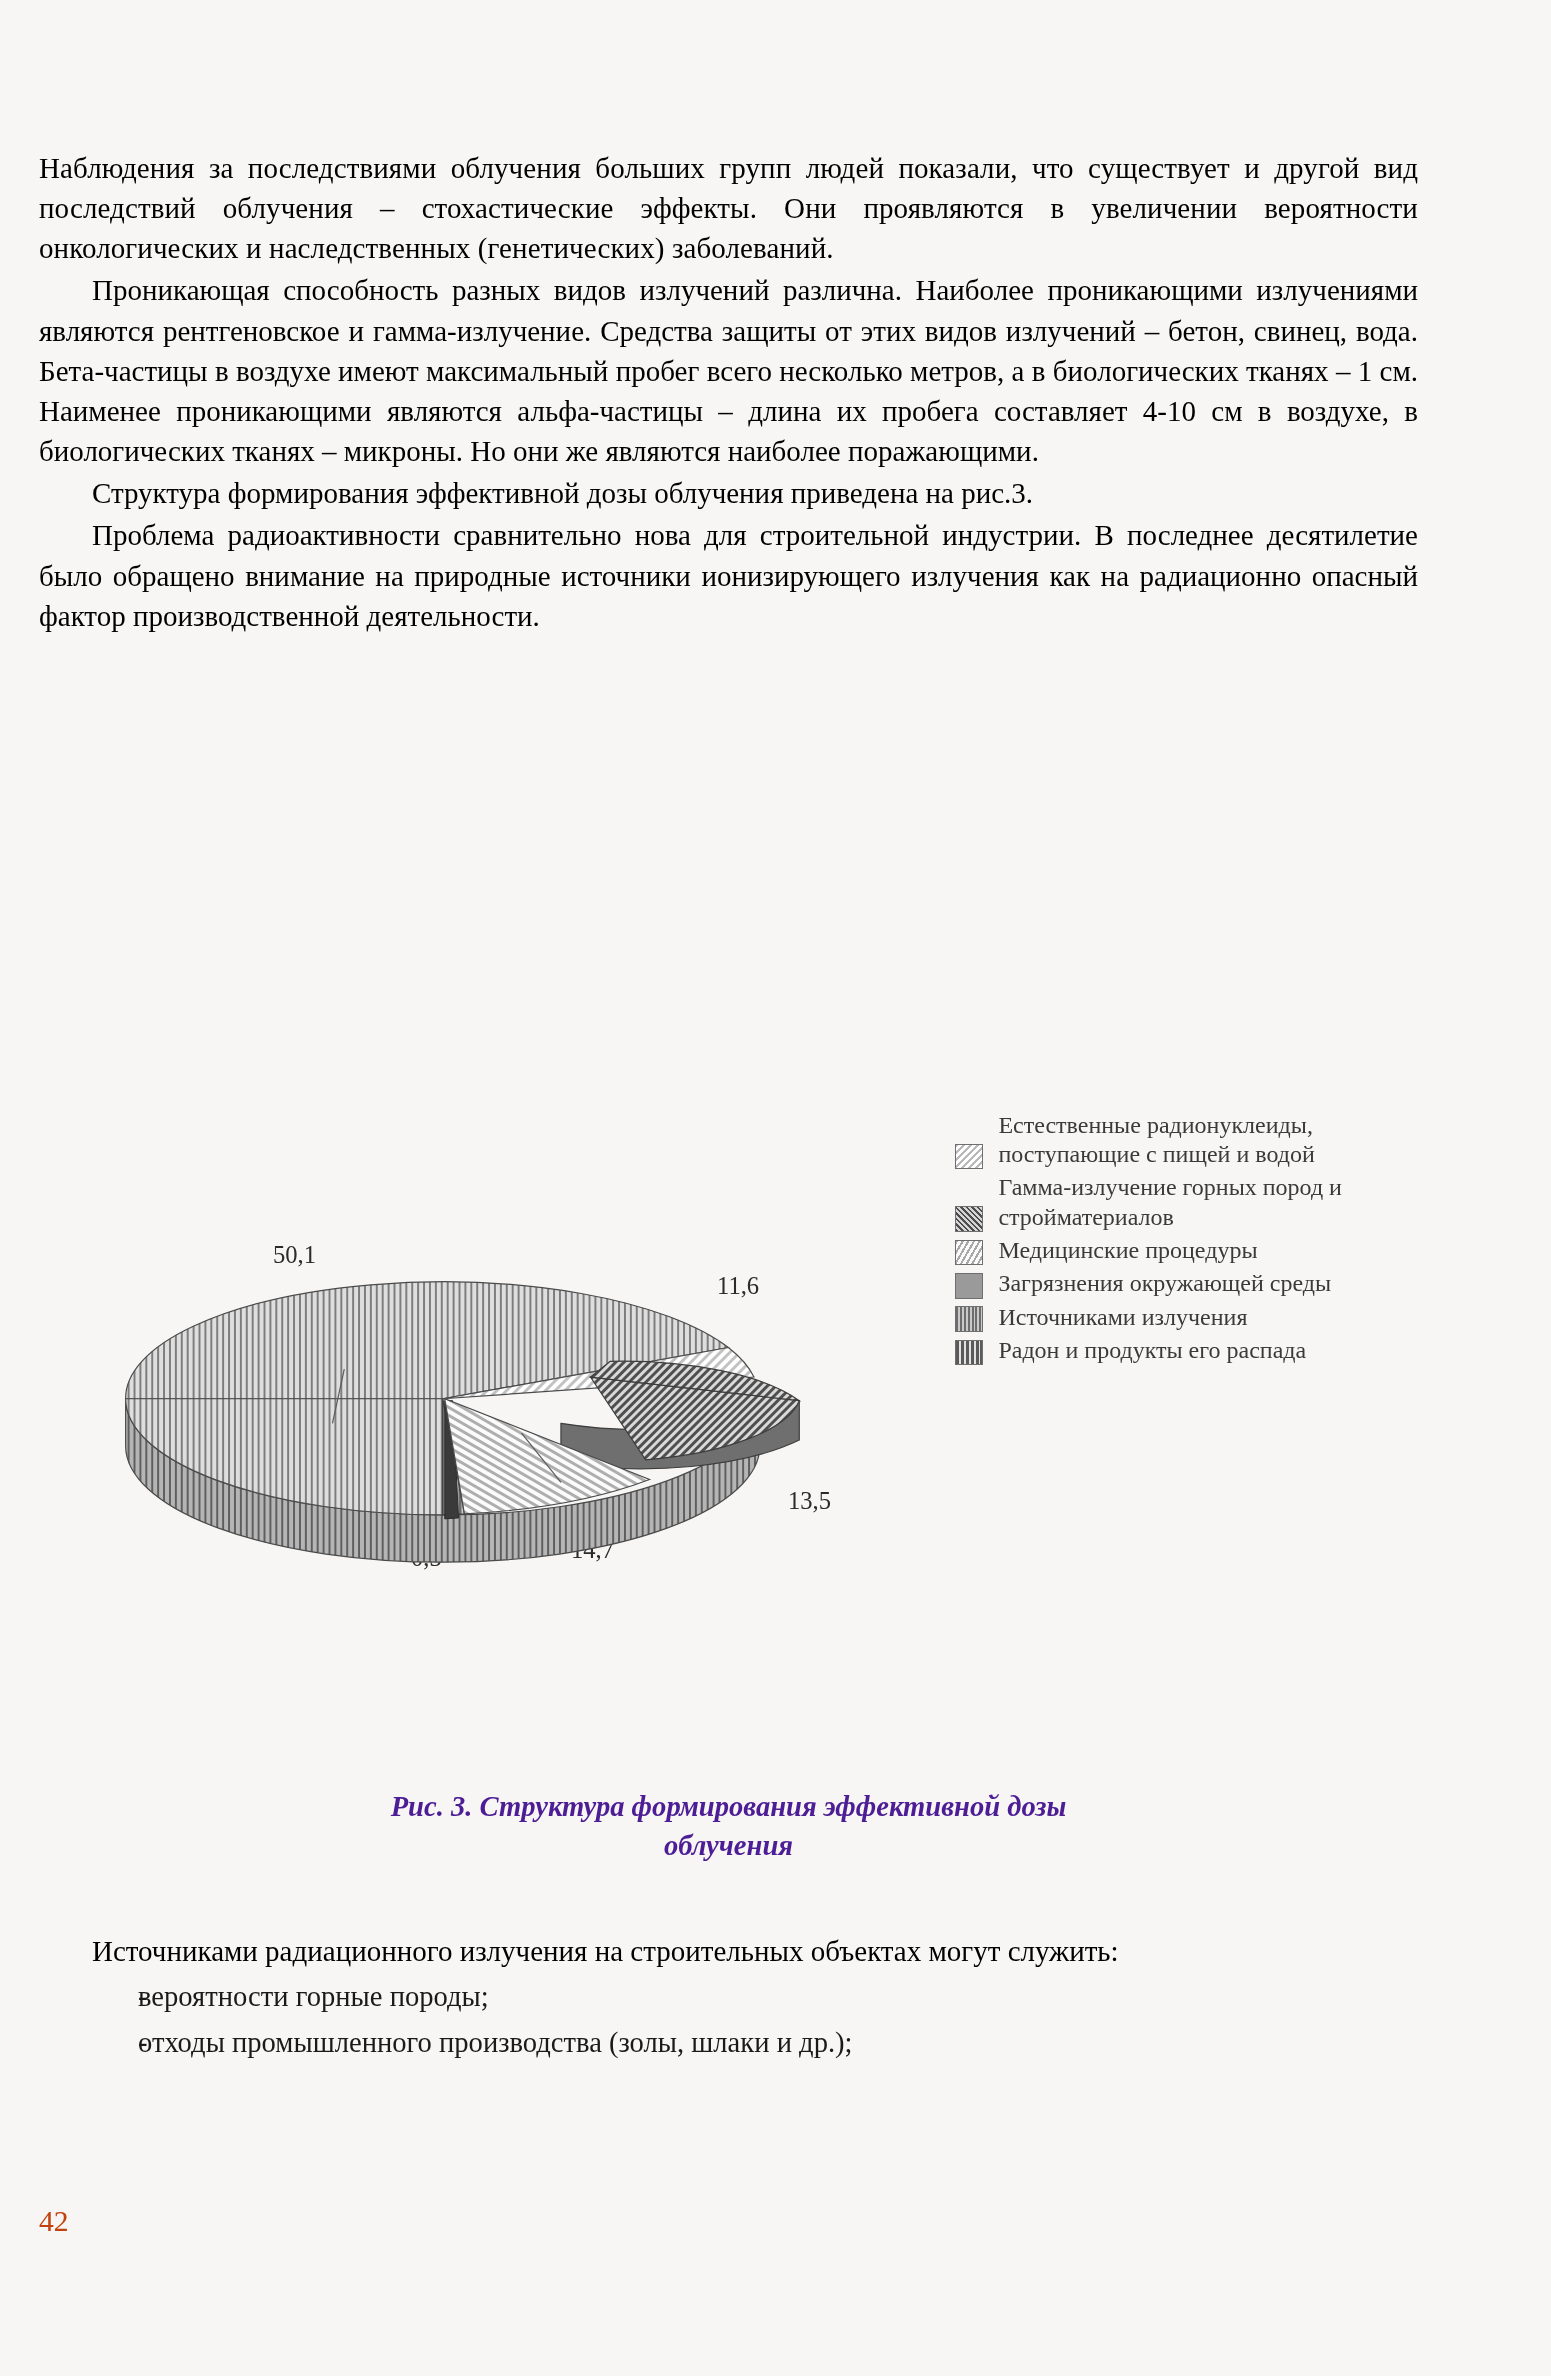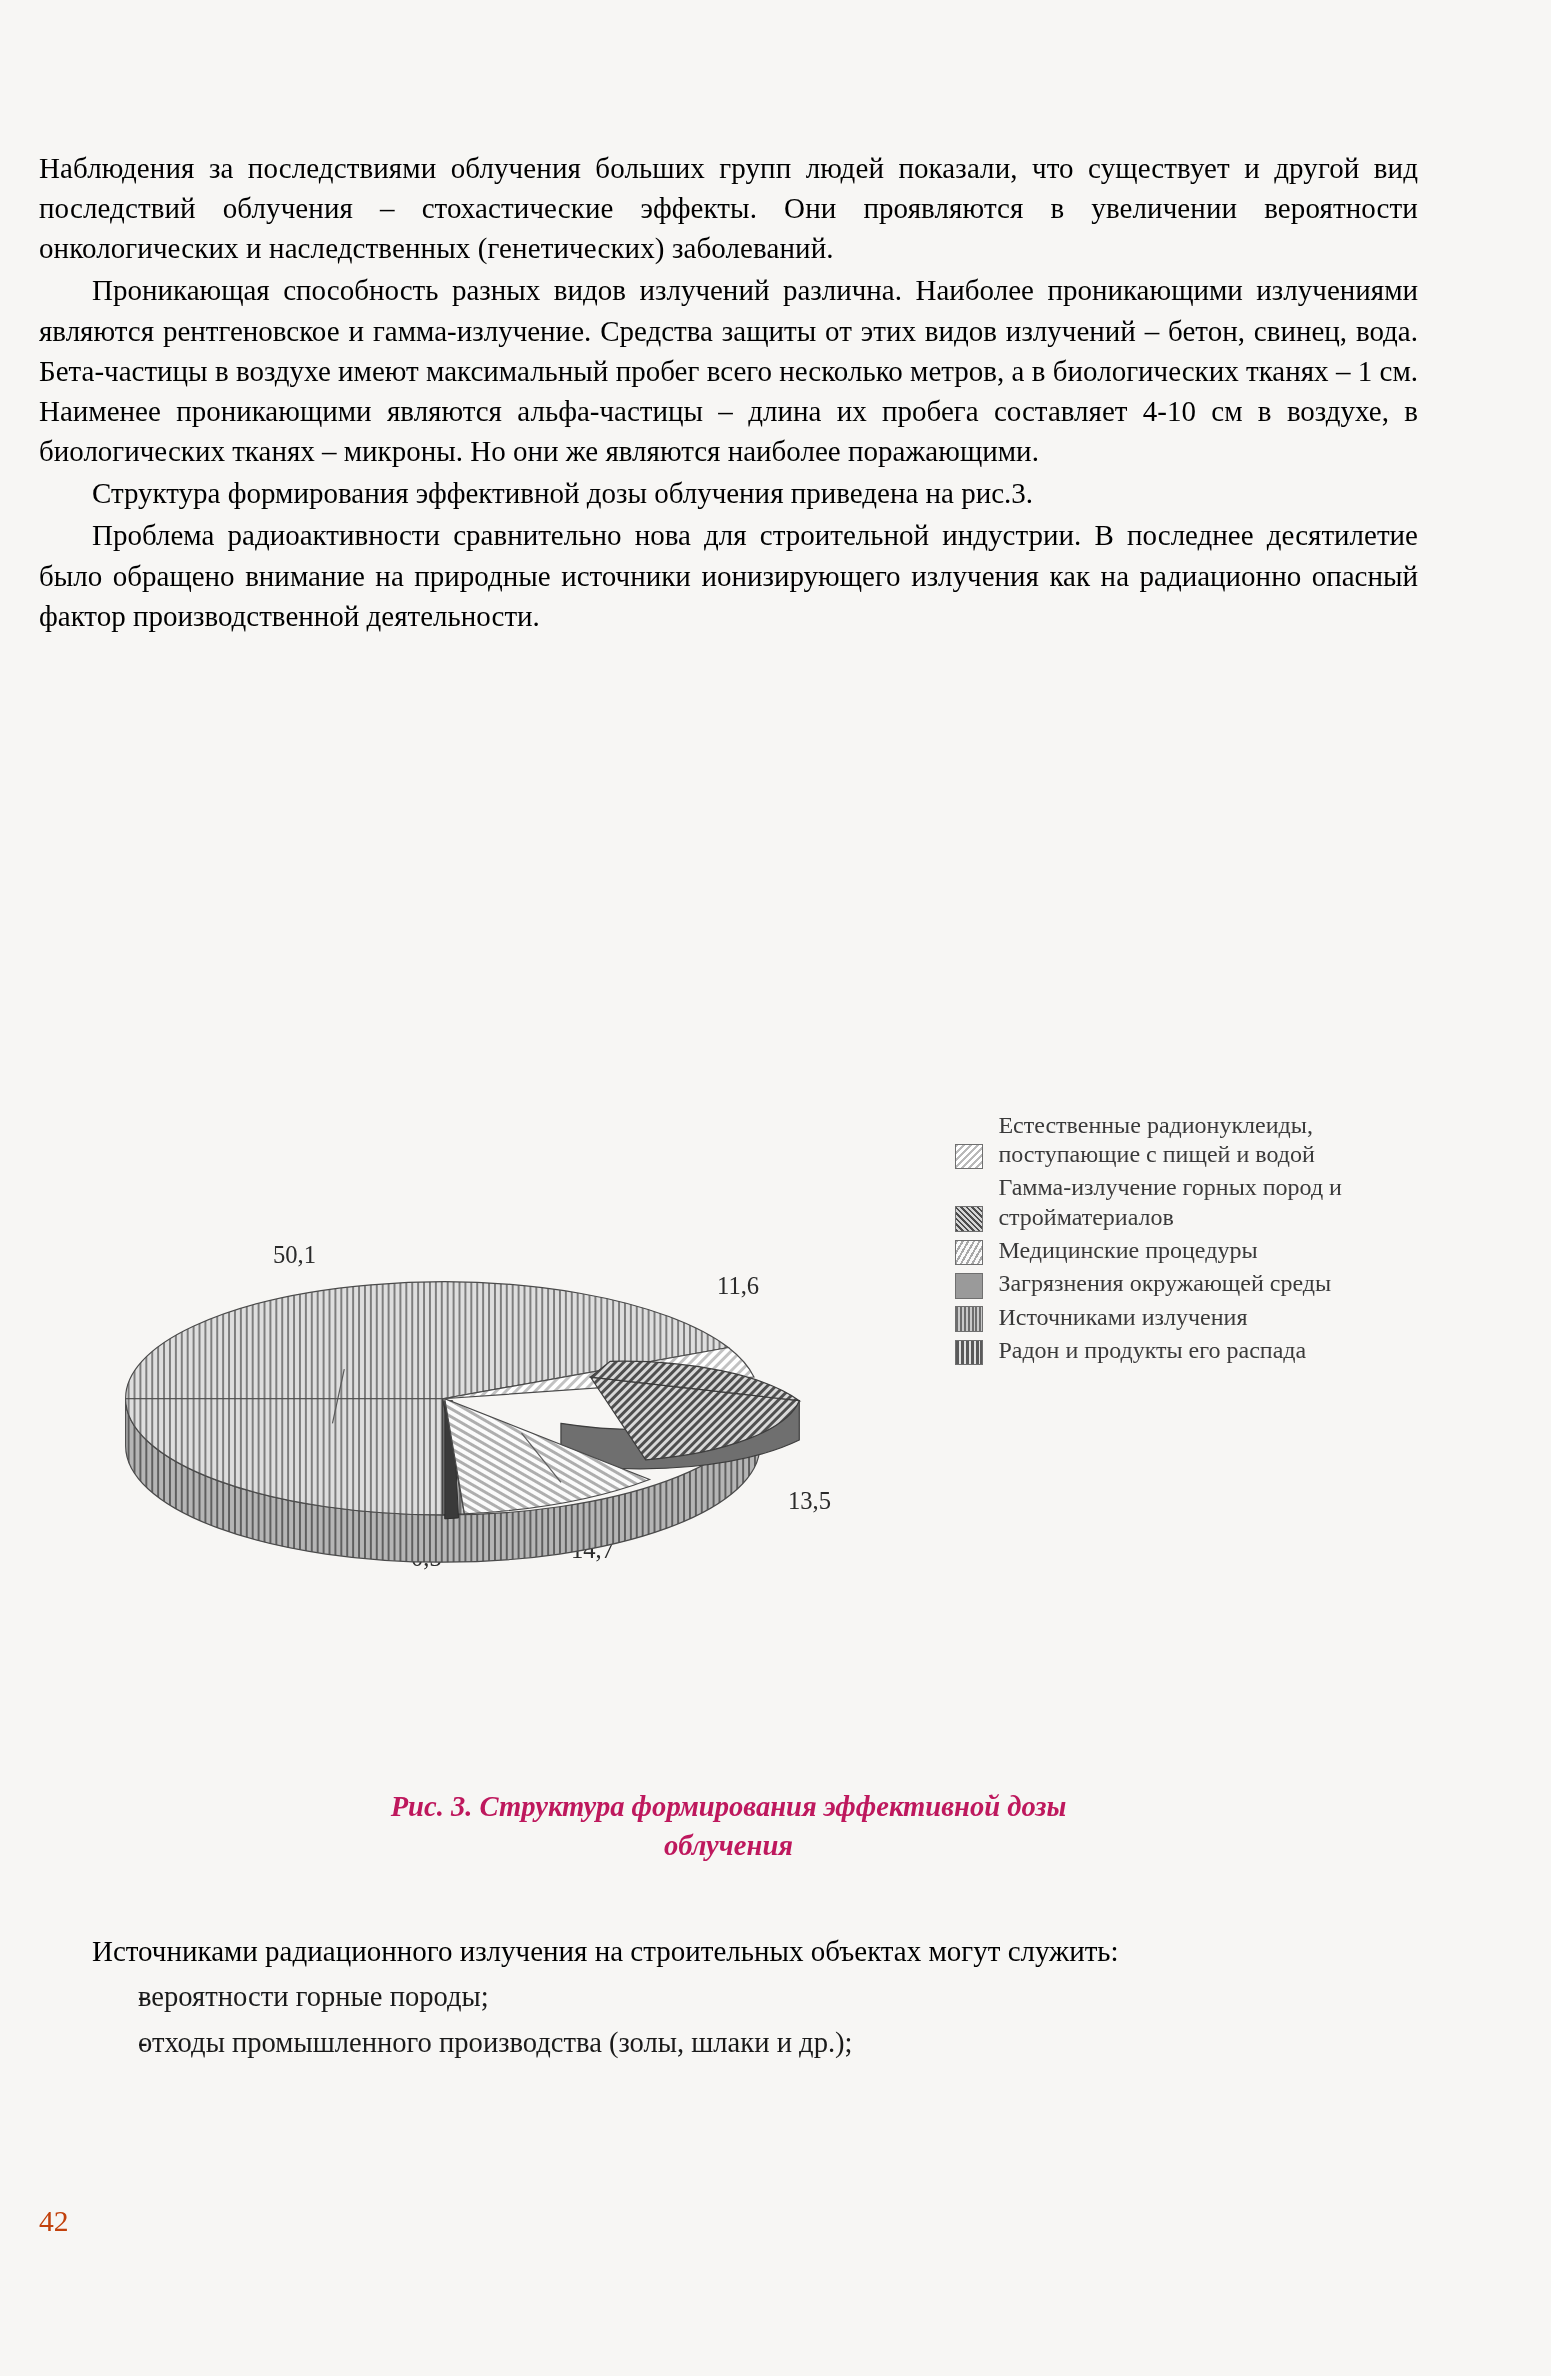--- a/index.html
+++ b/index.html
@@ -121,21 +121,21 @@
   .caption {
     position: absolute;
     left: 39px;
     top: 1788px;
     width: 1379px;
     text-align: center;
     font-size: 28.6px;
     font-weight: bold;
     font-style: italic;
     line-height: 1.35;
-    color: #be185d;
+    color: #4c1d95;
   }
   .after {
     position: absolute;
     left: 39px;
     top: 1931px;
     width: 1379px;
   }
   .list {
     margin: 0;
     padding: 0;

